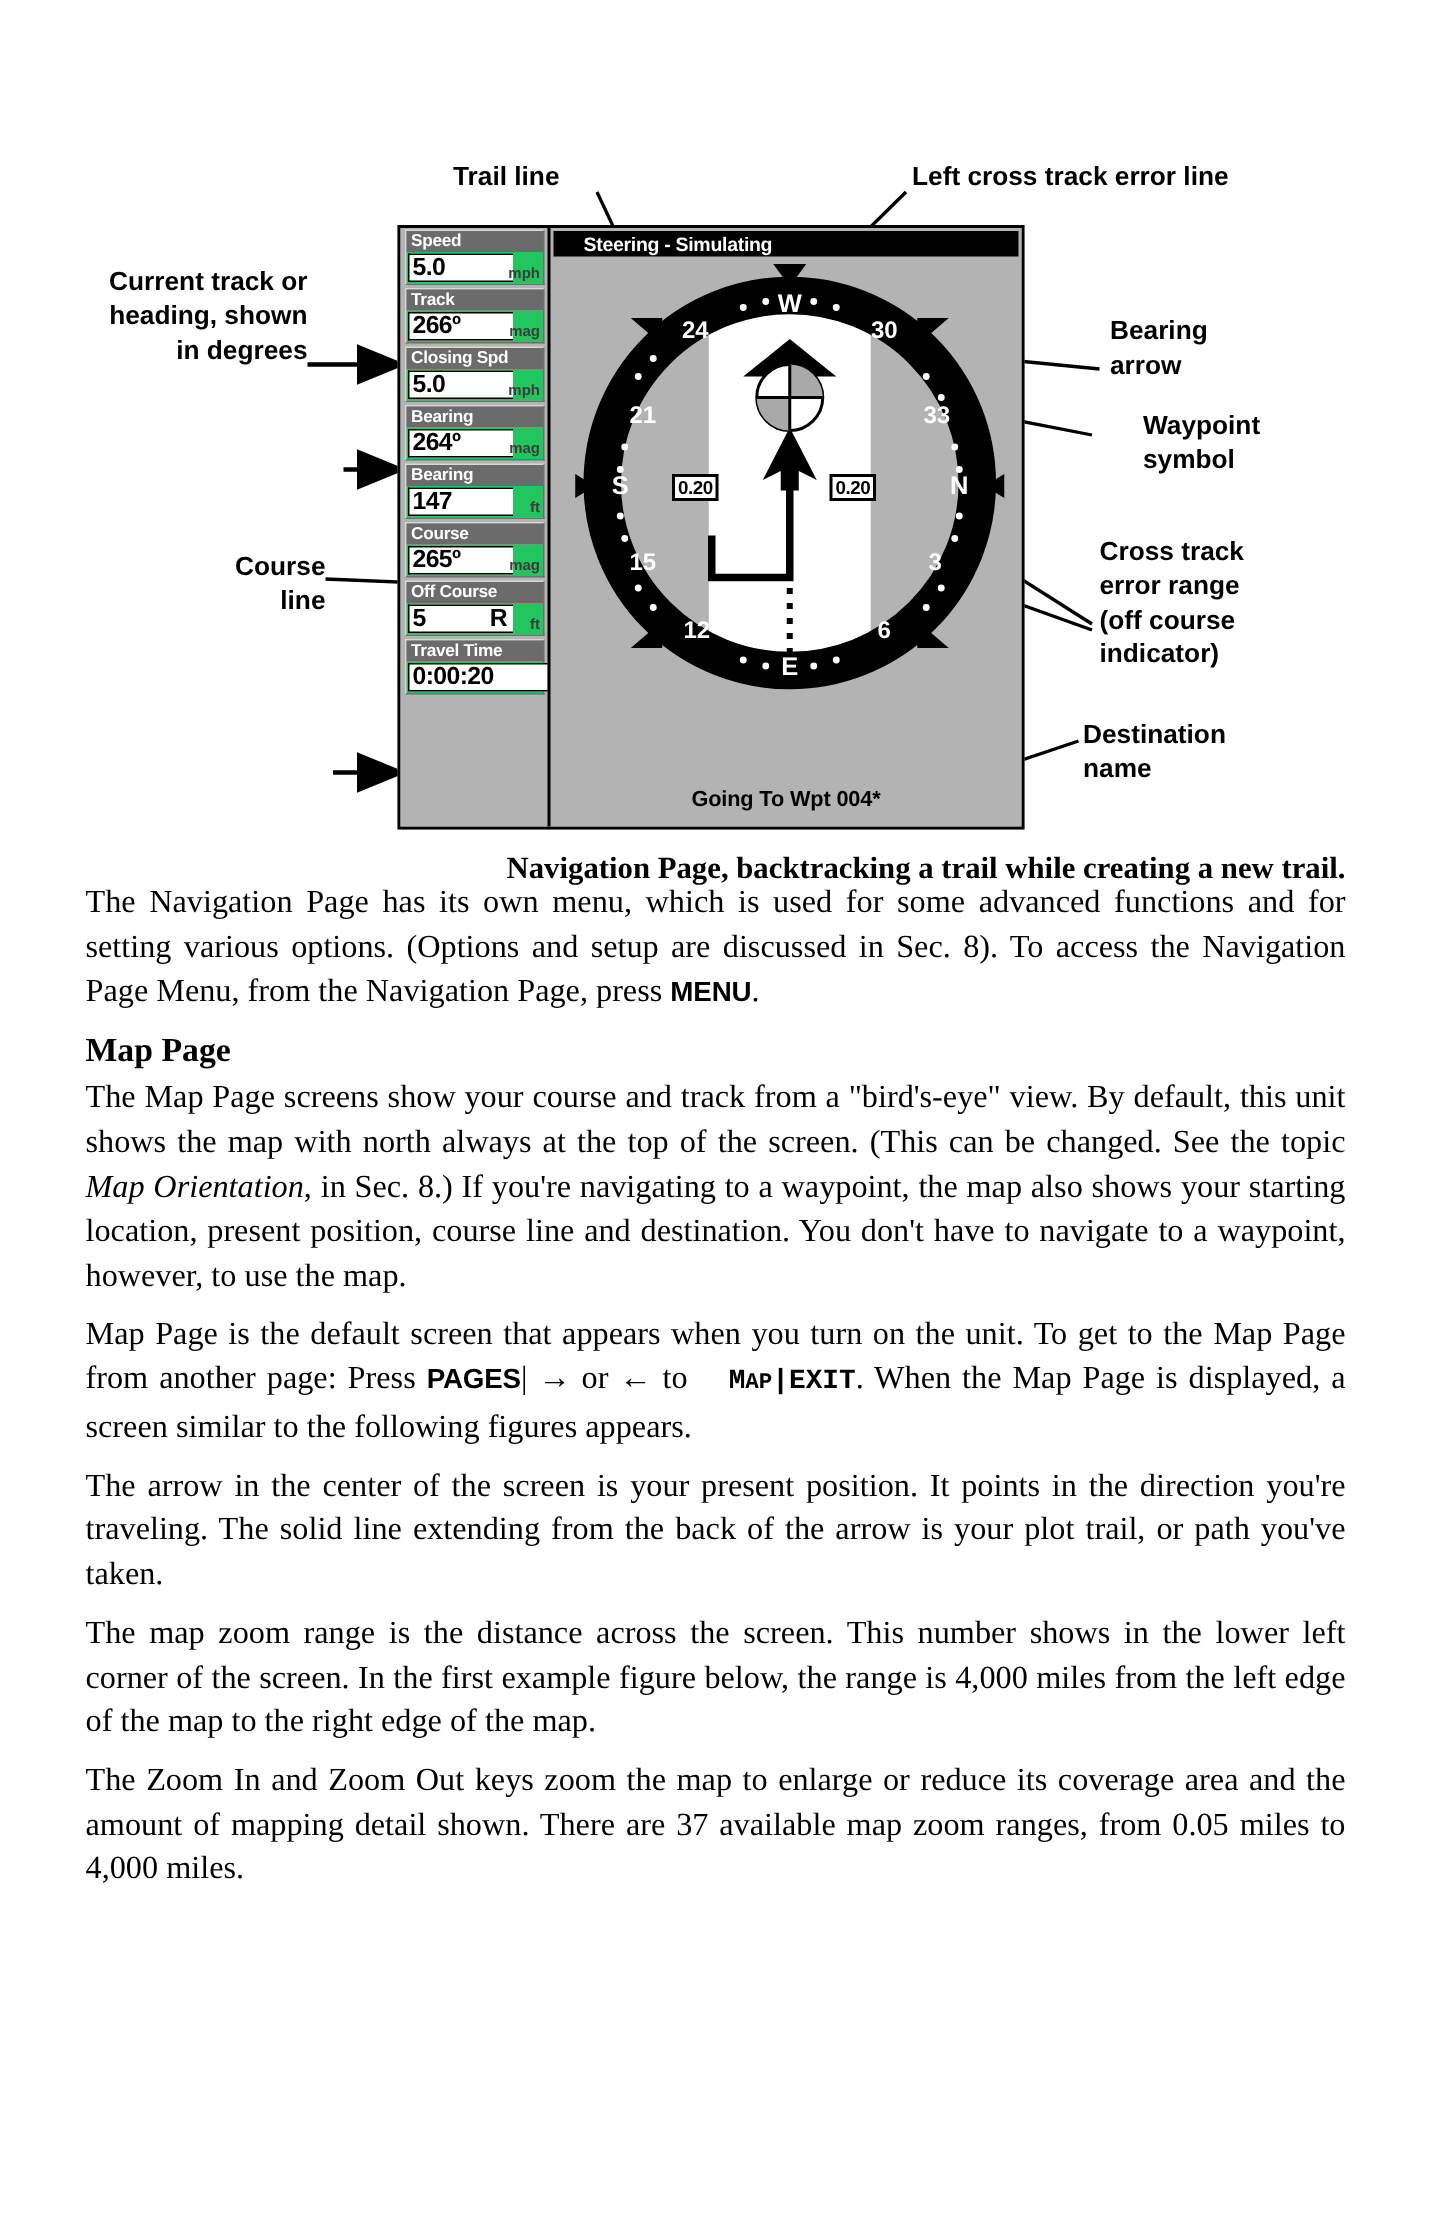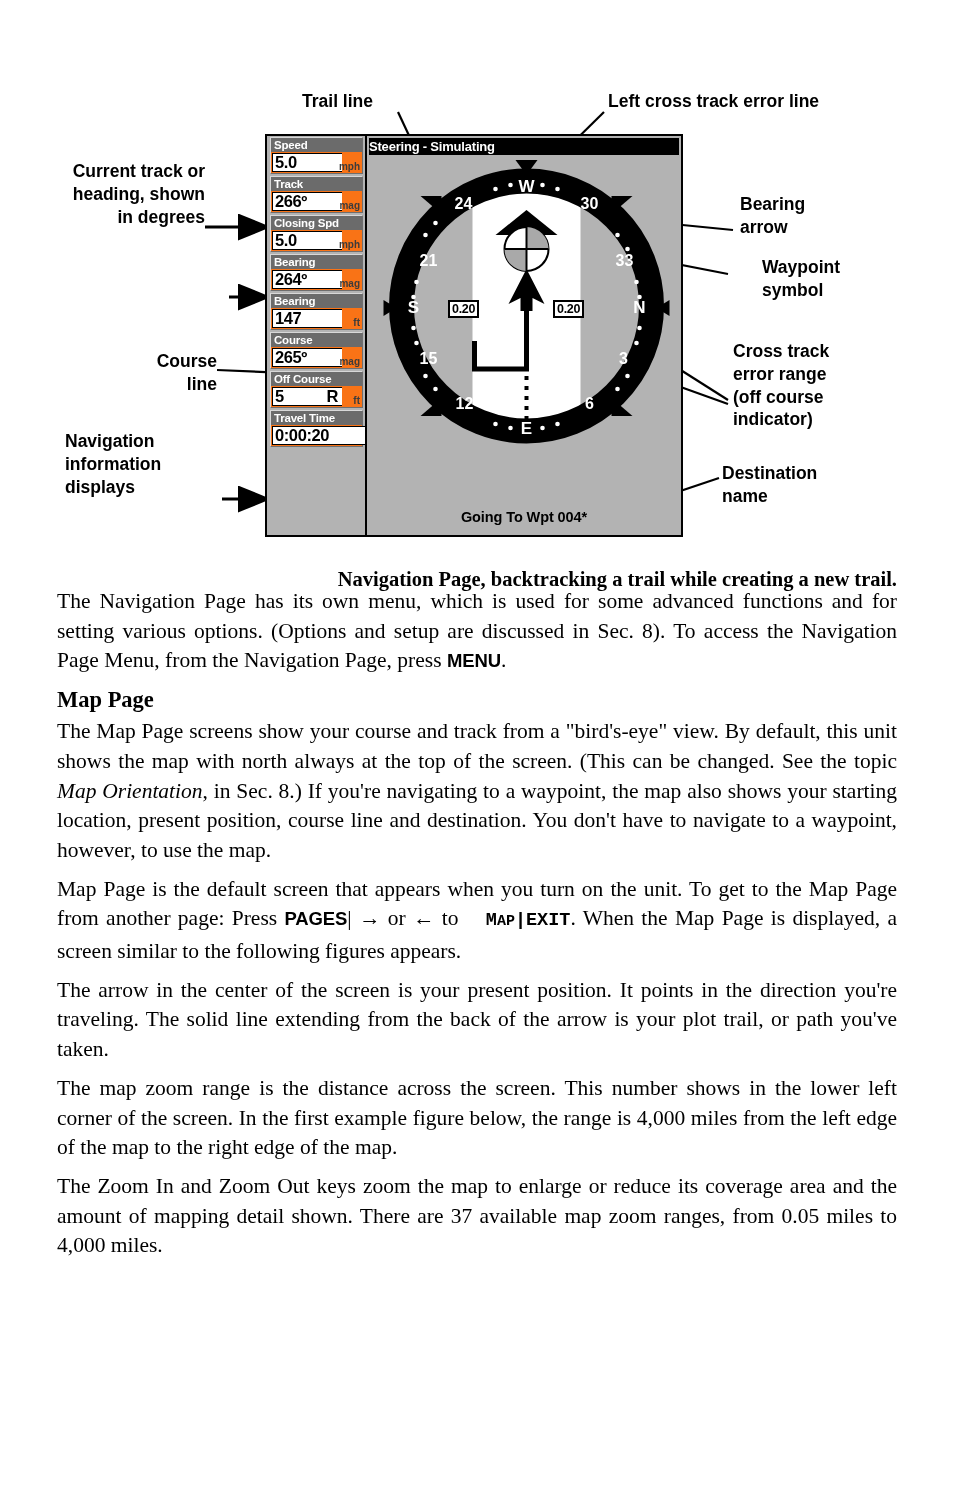--- a/index.html
+++ b/index.html
@@ -13,21 +13,21 @@
     position: relative;
     font-family: "Liberation Serif", serif;
     color: #000000;
     overflow: hidden;
   }
 
   
   #figure-area {
     position: absolute;
     left: 0;
-    top: 0;
+    top: 16px;
     width: 954px;
     height: 545px;
   }
 
   .callout {
     position: absolute;
     font-family: "Liberation Sans", sans-serif;
     font-weight: bold;
     font-size: 17.5px;
     line-height: 1.30;
@@ -84,21 +84,21 @@
     line-height: 14px;
     height: 14px;
     padding-left: 3px;
     letter-spacing: -0.2px;
     overflow: hidden;
     white-space: nowrap;
   }
   .nav-box-val {
     position: relative;
     height: 21px;
-    background: #f97316;
+    background: #22c55e;
     box-sizing: border-box;
     padding: 0;
   }
   .val-field {
     position: absolute;
     left: 1px;
     top: 1px;
     width: 70px;
     height: 19px;
     background: #ffffff;
@@ -146,21 +146,21 @@
   #steer-title {
     position: absolute;
     left: 2px; top: 2px; right: 2px;
     height: 17px;
     background: #000000;
     color: #ffffff;
     font-family: "Liberation Sans", sans-serif;
     font-weight: bold;
     font-size: 13px;
     line-height: 17px;
-    padding-left: 0;
+    padding-left: 20px;
     letter-spacing: -0.2px;
     box-sizing: border-box;
     overflow: hidden;
     white-space: nowrap;
   }
   #dest-name {
     position: absolute;
     left: 0; right: 0;
     bottom: 10px;
     text-align: center;
@@ -277,23 +277,20 @@
   </svg>
 
   <div class="callout" style="left:302px; top:90px;">Trail line</div>
   <div class="callout" style="left:608px; top:90px;">Left cross track error line</div>
 
   <div class="callout right-al" style="left:20px; top:160px; width:185px;">Current track or
 heading, shown
 in degrees</div>
   <div class="callout right-al" style="left:20px; top:350px; width:197px;">Course
 line</div>
-  <div class="callout" style="left:65px; top:430px; width:200px;">Navigation
-information
-displays</div>
 
   <div class="callout" style="left:740px; top:193px;">Bearing
 arrow</div>
   <div class="callout" style="left:722px; top:256px;margin-left:40px;">Waypoint
 symbol</div>
   <div class="callout" style="left:733px; top:340px;">Cross track
 error range
 (off course
 indicator)</div>
   <div class="callout" style="left:722px; top:462px;">Destination

